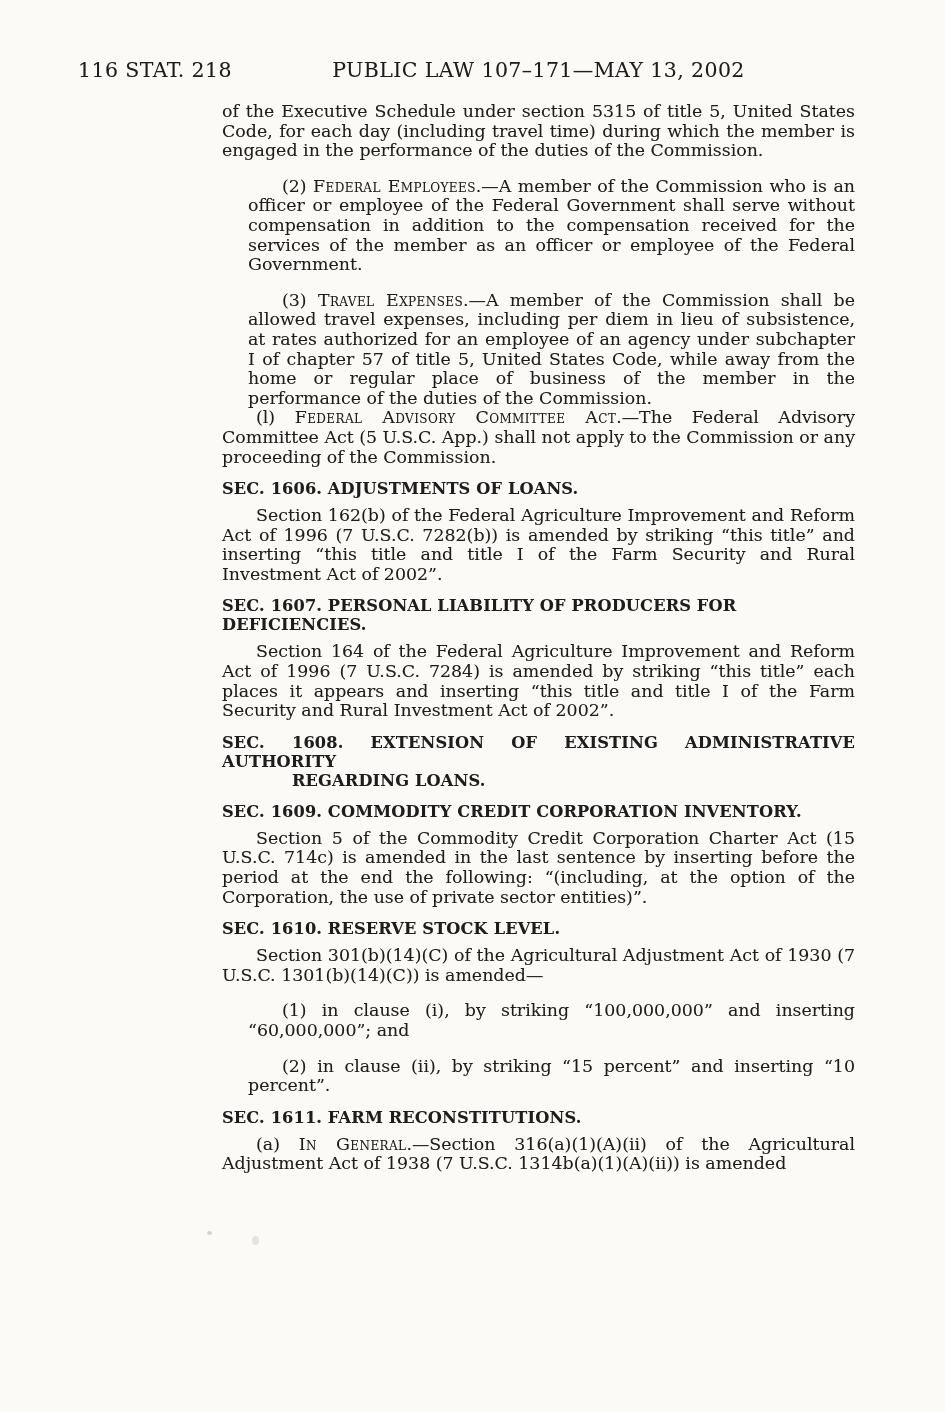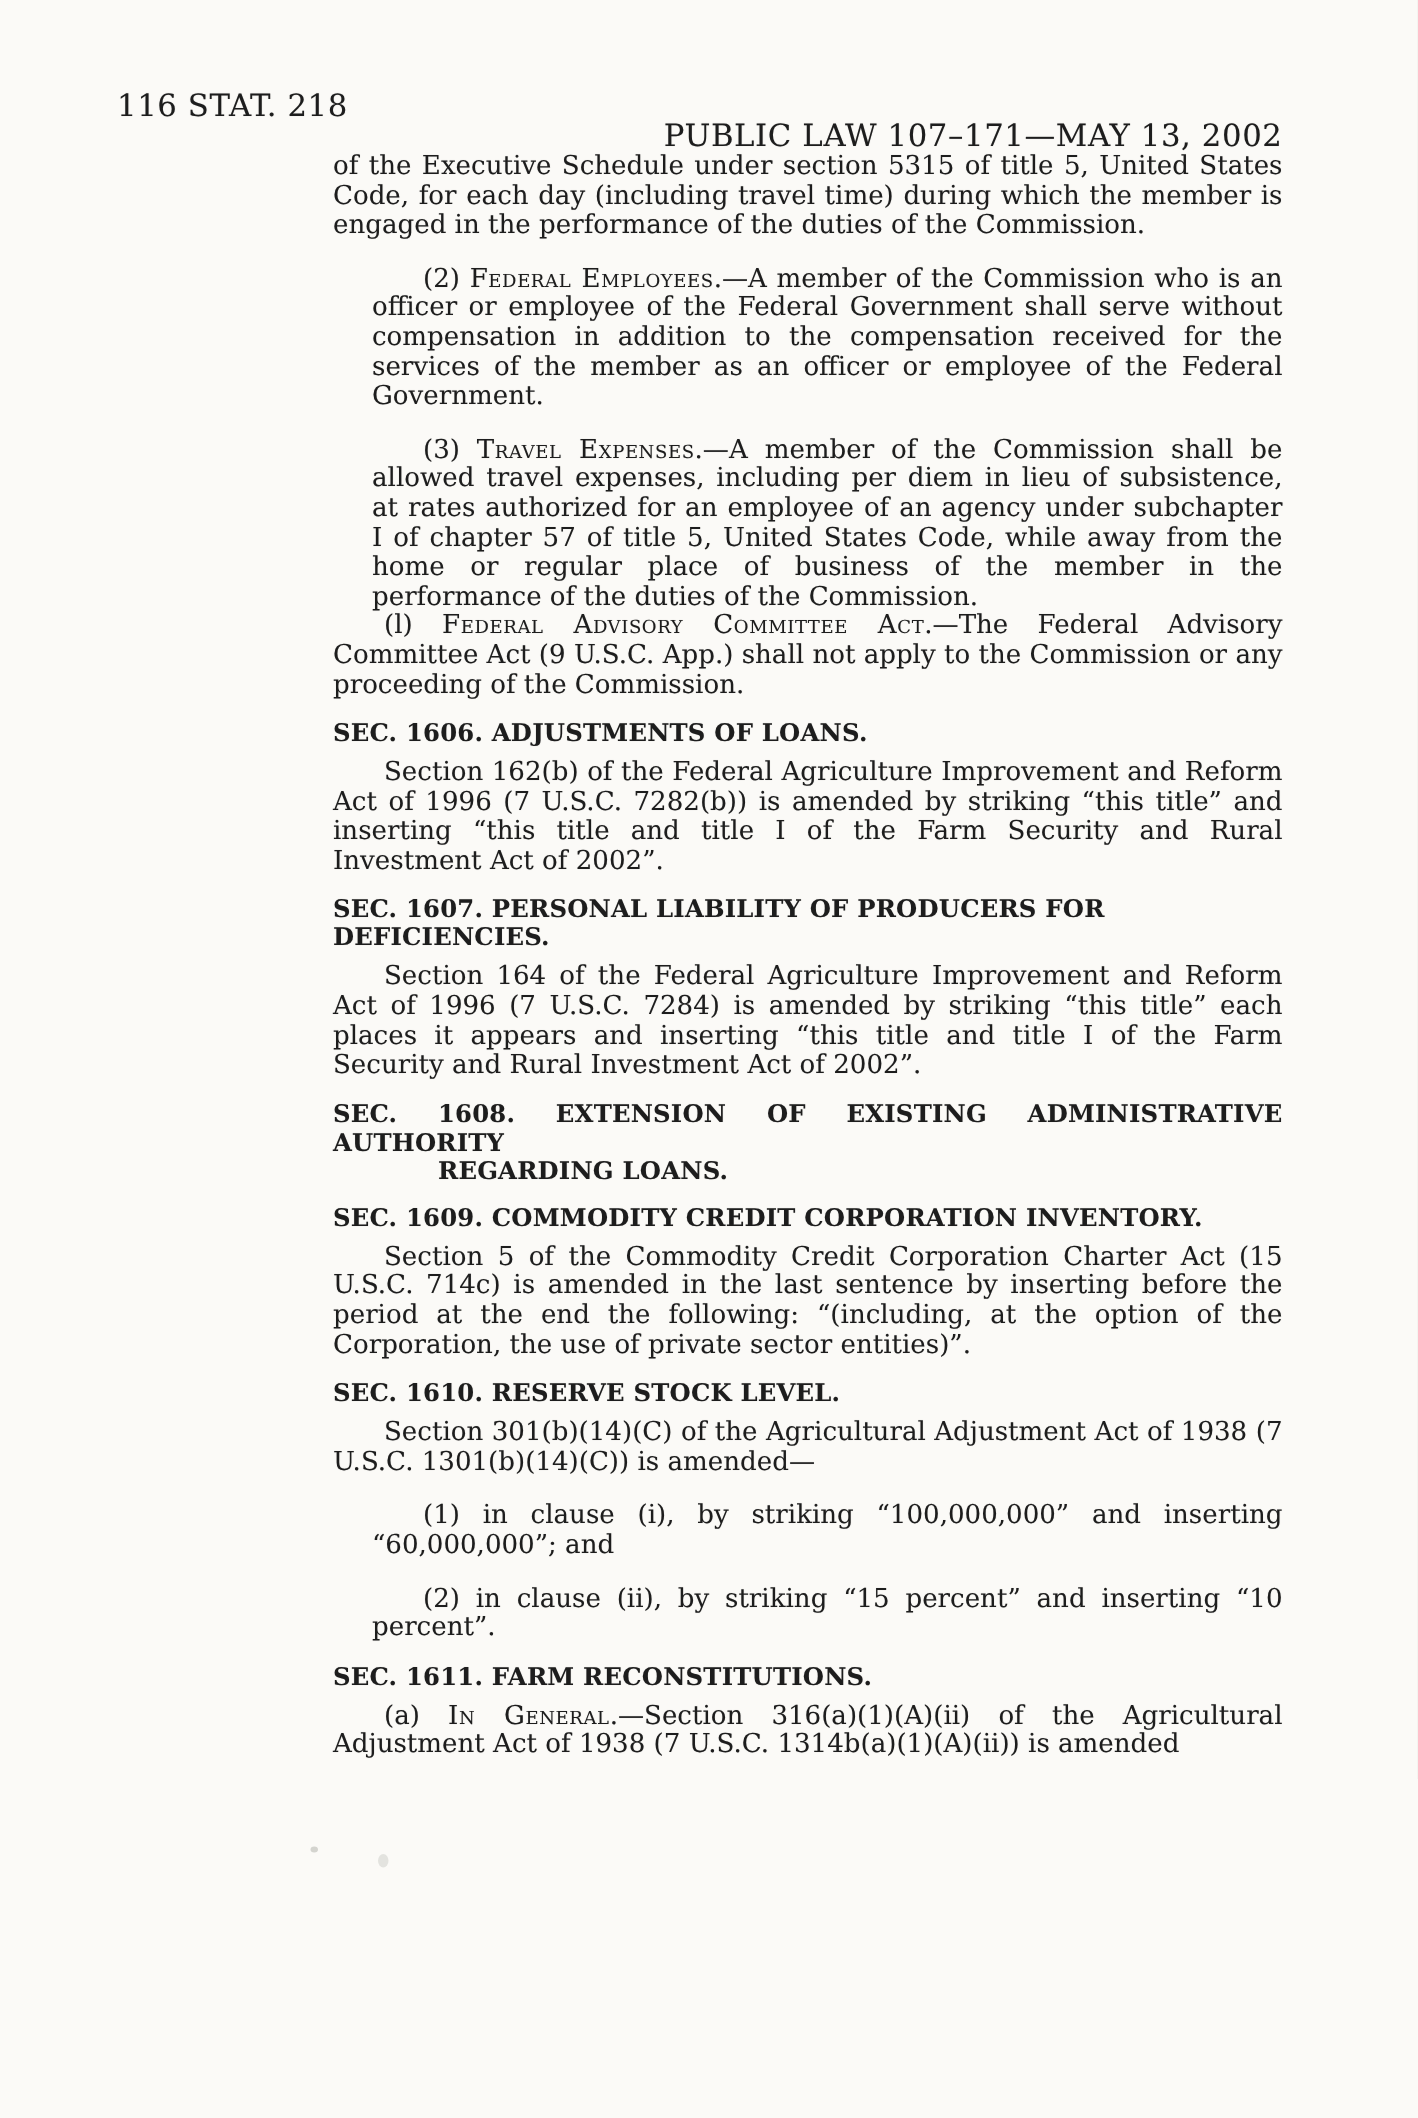--- a/index.html
+++ b/index.html
@@ -16,21 +16,21 @@
   }
   .page-header {
     position: absolute;
     top: 58px; left: 0;
     width: 945px; height: 28px;
     font-size: 20.5px;
     letter-spacing: 0.4px;
     text-shadow: 0 0 0.6px rgba(40,40,40,0.30);
   }
   .stat-label { position: absolute; left: 78px; top: 0; white-space: nowrap; }
-  .law-title  { position: absolute; left: 222px; top: 0; width: 633px; text-align: right; white-space: nowrap; margin-top: 20px; }
+  .law-title  { position: absolute; left: 222px; top: 0; width: 633px; text-align: center; white-space: nowrap; }
   .column {
     position: absolute;
     left: 222px; top: 102px;
     width: 633px;
     font-size: 17.4px;
     line-height: 19.6px;
     text-shadow: 0 0 0.6px rgba(40,40,40,0.28);
   }
   .para { margin: 0; text-align: justify; text-indent: 34px; }
   .para.cont { text-indent: 0; }
@@ -61,38 +61,38 @@
   </header>
 
   <main class="column">
 
     <p class="para cont">of the Executive Schedule under section 5315 of title 5, United States Code, for each day (including travel time) during which the member is engaged in the performance of the duties of the Commission.</p>
 
     <p class="para sub"><span>(2) </span><span class="sc">Federal Employees</span><span>.—A member of the Commission who is an officer or employee of the Federal Government shall serve without compensation in addition to the compensation received for the services of the member as an officer or employee of the Federal Government.</span></p>
 
     <p class="para sub"><span>(3) </span><span class="sc">Travel Expenses</span><span>.—A member of the Commission shall be allowed travel expenses, including per diem in lieu of subsistence, at rates authorized for an employee of an agency under subchapter I of chapter 57 of title 5, United States Code, while away from the home or regular place of business of the member in the performance of the duties of the Commission.</span></p>
 
-    <p class="para"><span>(l) </span><span class="sc">Federal Advisory Committee Act</span><span>.—The Federal Advisory Committee Act (9 U.S.C. App.) shall not apply to the Commission or any proceeding of the Commission.</span></p>
+    <p class="para"><span>(l) </span><span class="sc">Federal Advisory Committee Act</span><span>.—The Federal Advisory Committee Act (5 U.S.C. App.) shall not apply to the Commission or any proceeding of the Commission.</span></p>
 
     <h2 class="sec">SEC. 1606. ADJUSTMENTS OF LOANS.</h2>
     <p class="para">Section 162(b) of the Federal Agriculture Improvement and Reform Act of 1996 (7 U.S.C. 7282(b)) is amended by striking “this title” and inserting “this title and title I of the Farm Security and Rural Investment Act of 2002”.</p>
 
     <h2 class="sec">SEC. 1607. PERSONAL LIABILITY OF PRODUCERS FOR DEFICIENCIES.</h2>
     <p class="para">Section 164 of the Federal Agriculture Improvement and Reform Act of 1996 (7 U.S.C. 7284) is amended by striking “this title” each places it appears and inserting “this title and title I of the Farm Security and Rural Investment Act of 2002”.</p>
 
     <h2 class="sec">
         <span class="line1">SEC. 1608. EXTENSION OF EXISTING ADMINISTRATIVE AUTHORITY</span>
         <span class="line2">REGARDING LOANS.</span>
       </h2>
 
     <h2 class="sec">SEC. 1609. COMMODITY CREDIT CORPORATION INVENTORY.</h2>
     <p class="para">Section 5 of the Commodity Credit Corporation Charter Act (15 U.S.C. 714c) is amended in the last sentence by inserting before the period at the end the following: “(including, at the option of the Corporation, the use of private sector entities)”.</p>
 
     <h2 class="sec">SEC. 1610. RESERVE STOCK LEVEL.</h2>
-    <p class="para">Section 301(b)(14)(C) of the Agricultural Adjustment Act of 1938 (7 U.S.C. 1301(b)(14)(C)) is amended—</p>
+    <p class="para">Section 301(b)(14)(C) of the Agricultural Adjustment Act of 1930 (7 U.S.C. 1301(b)(14)(C)) is amended—</p>
     <p class="para sub">(1) in clause (i), by striking “100,000,000” and inserting “60,000,000”; and</p>
     <p class="para sub">(2) in clause (ii), by striking “15 percent” and inserting “10 percent”.</p>
 
     <h2 class="sec">SEC. 1611. FARM RECONSTITUTIONS.</h2>
     <p class="para"><span>(a) </span><span class="sc">In General</span><span>.—Section 316(a)(1)(A)(ii) of the Agricultural Adjustment Act of 1938 (7 U.S.C. 1314b(a)(1)(A)(ii)) is amended</span></p>
 
   </main>
 
   <div class="artifact a1"></div>
   <div class="artifact a2"></div>

